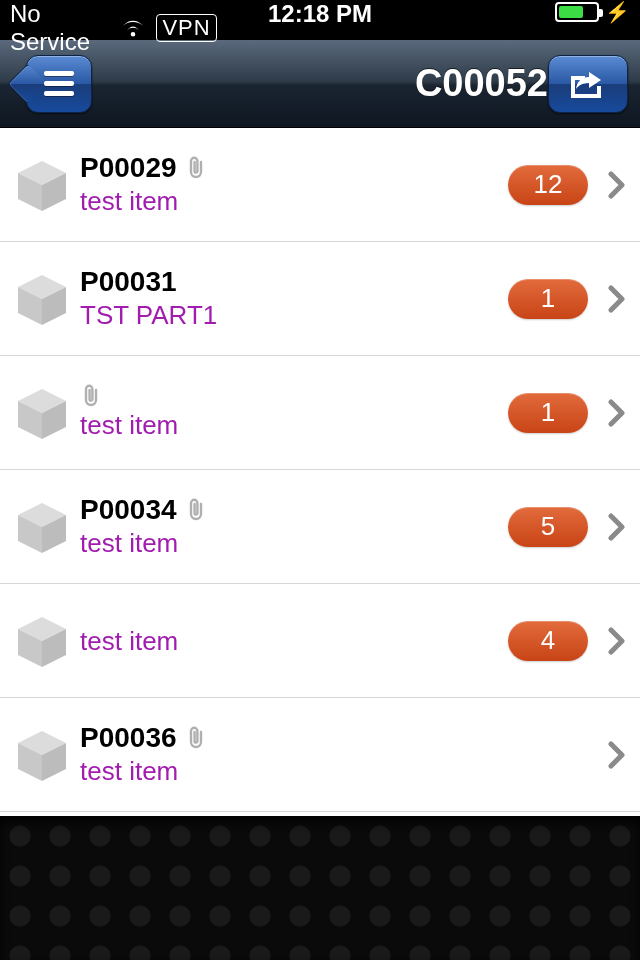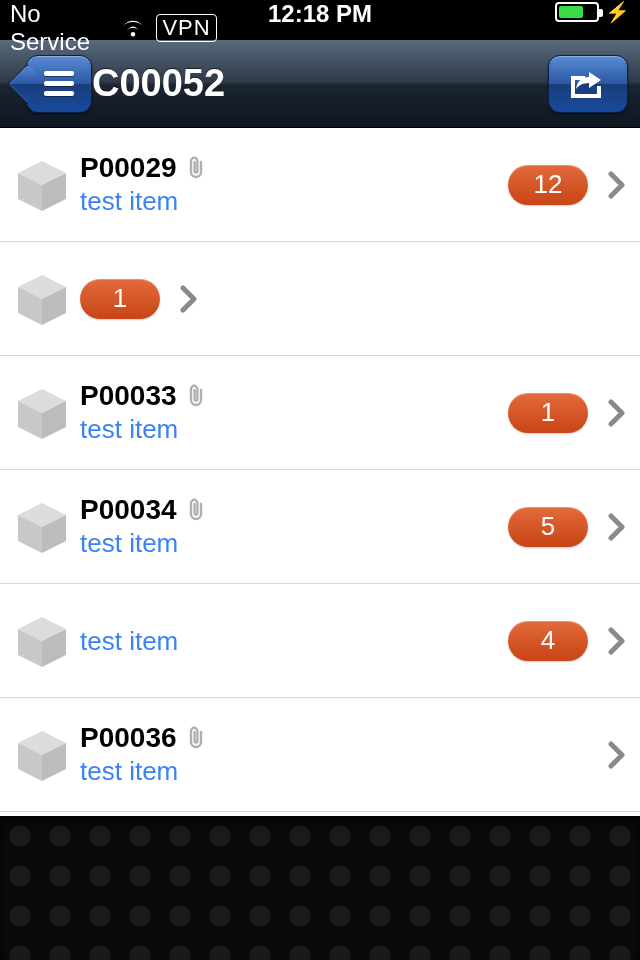--- a/index.html
+++ b/index.html
@@ -12,39 +12,39 @@
   .status-right { flex: 1; display: flex; justify-content: flex-end; align-items: center; gap: 4px; }
   .vpn-box { border: 1.5px solid #fff; border-radius: 4px; padding: 0 5px; font-size: 22px; letter-spacing: 1px; }
   .wifi-icon svg { display: block; }
   .battery { width: 44px; height: 20px; border: 2px solid #fff; border-radius: 4px; position: relative; display: inline-block; }
   .battery::after { content: ""; position: absolute; right: -6px; top: 5px; width: 4px; height: 8px; background: #fff; border-radius: 0 2px 2px 0; }
   .battery-fill { position: absolute; left: 2px; top: 2px; bottom: 2px; width: 60%; background: #3bdc44; border-radius: 2px; }
   .bolt { font-size: 20px; margin-left: 2px; }
 
   
   .nav-bar { height: 88px; background: linear-gradient(to bottom, #5a6a7c 0%, #2e3a48 48%, #1b2531 52%, #0d1621 100%); display: flex; align-items: center; justify-content: space-between; padding: 0 12px; border-bottom: 1px solid #000; }
-  .nav-title { color: #fff; font-size: 38px; font-weight: 700; text-shadow: 0 -1px 0 rgba(0,0,0,.6); flex: 1; text-align: left; }
+  .nav-title { color: #fff; font-size: 38px; font-weight: 700; text-shadow: 0 -1px 0 rgba(0,0,0,.6); flex: 1; text-align: right; }
   .nav-btn { width: 80px; height: 58px; background: linear-gradient(to bottom, #5a8bd4 0%, #2a58a4 50%, #1a3d7a 51%, #174a9c 100%); border: 1px solid #0b2346; border-radius: 12px; display: flex; align-items: center; justify-content: center; box-shadow: inset 0 1px 0 rgba(255,255,255,.35), 0 1px 2px rgba(0,0,0,.6); position: relative; }
   .nav-btn.back { border-radius: 12px; }
   .nav-btn.back::before { content: ""; position: absolute; left: -14px; top: 50%; width: 28px; height: 28px; background: linear-gradient(135deg, #5a8bd4 0%, #2a58a4 50%, #1a3d7a 51%, #174a9c 100%); border-left: 1px solid #0b2346; border-bottom: 1px solid #0b2346; transform: translateY(-50%) rotate(45deg); border-radius: 4px; box-shadow: inset 1px -1px 0 rgba(255,255,255,.15); }
   .nav-btn.back { margin-left: 14px; width: 66px; }
   .hamburger { display: flex; flex-direction: column; gap: 5px; z-index: 1; }
   .hamburger span { display: block; width: 30px; height: 5px; background: #fff; border-radius: 2px; box-shadow: 0 1px 0 rgba(0,0,0,.4); }
   .share-icon svg { display: block; }
 
   
   .list { background: #fff; height: 688px; overflow: hidden; }
   .row { display: flex; align-items: center; padding: 18px 14px 18px 14px; border-bottom: 1px solid #d7d7d7; gap: 10px; min-height: 114px; }
   .box-icon { width: 56px; height: 56px; position: relative; flex-shrink: 0; }
   .row-text { flex: 1; min-width: 0; }
   .row-title-line { display: flex; align-items: center; gap: 8px; }
   .row-title { font-size: 28px; font-weight: 700; color: #000; }
   .clip-icon { color: #b0b0b0; }
   .clip-icon svg { display: block; }
-  .row-sub { font-size: 26px; color: #3b82f6; margin-top: 2px; }
+  .row-sub { font-size: 26px; color: #a21caf; margin-top: 2px; }
   .badge { background: linear-gradient(to bottom, #e26b3c 0%, #c84416 100%); color: #fff; font-size: 26px; font-weight: 400; min-width: 80px; height: 40px; border-radius: 20px; display: flex; align-items: center; justify-content: center; padding: 0 18px; box-shadow: inset 0 1px 0 rgba(255,255,255,.25), 0 1px 2px rgba(0,0,0,.2); }
   .chevron { color: #8a8a8a; flex-shrink: 0; margin-left: 10px; }
   .chevron svg { display: block; }
 
   
   .footer { height: 144px; background: #0a0a0a; background-image: radial-gradient(circle at 20px 20px, #1a1a1a 10px, transparent 11px); background-size: 40px 40px; box-shadow: inset 0 6px 10px rgba(0,0,0,.8); }
 </style>
 </head>
 <body>
 
@@ -114,39 +114,45 @@
   </div>
 
   <div class="row">
     <div class="box-icon">
       <svg width="56" height="56" viewBox="0 0 56 56">
         <polygon points="28,4 52,16 28,28 4,16" fill="#dcdcdc"></polygon>
         <polygon points="4,16 28,28 28,54 4,42" fill="#c8c8c8"></polygon>
         <polygon points="52,16 28,28 28,54 52,42" fill="#bcbcbc"></polygon>
       </svg>
     </div>
+    <div class="row-text">
+      <div class="row-title-line">
+        <span class="row-title">P00031</span>
+
+      </div>
+      <div class="row-sub">TST PART1</div>
+    </div>
     <div class="badge">1</div>
     <div class="chevron">
       <svg width="18" height="28" viewBox="0 0 18 28">
           <path d="M3 3l11 11L3 25" fill="none" stroke="#8a8a8a" stroke-width="5" stroke-linecap="round" stroke-linejoin="round"></path>
         </svg>
     </div>
   </div>
 
   <div class="row">
     <div class="box-icon">
       <svg width="56" height="56" viewBox="0 0 56 56">
         <polygon points="28,4 52,16 28,28 4,16" fill="#dcdcdc"></polygon>
         <polygon points="4,16 28,28 28,54 4,42" fill="#c8c8c8"></polygon>
         <polygon points="52,16 28,28 28,54 52,42" fill="#bcbcbc"></polygon>
       </svg>
     </div>
     <div class="row-text">
       <div class="row-title-line">
-        <span class="row-title">P00033</span>
         <span class="clip-icon">
           <svg width="22" height="24" viewBox="0 0 22 24">
               <path d="M16 6v10a5 5 0 0 1-10 0V5a3.2 3.2 0 0 1 6.4 0v10.2a1.4 1.4 0 1 1-2.8 0V6" fill="none" stroke="#b0b0b0" stroke-width="2.4" stroke-linecap="round"></path>
             </svg>
         </span>
       </div>
       <div class="row-sub">test item</div>
     </div>
     <div class="badge">1</div>
     <div class="chevron">

